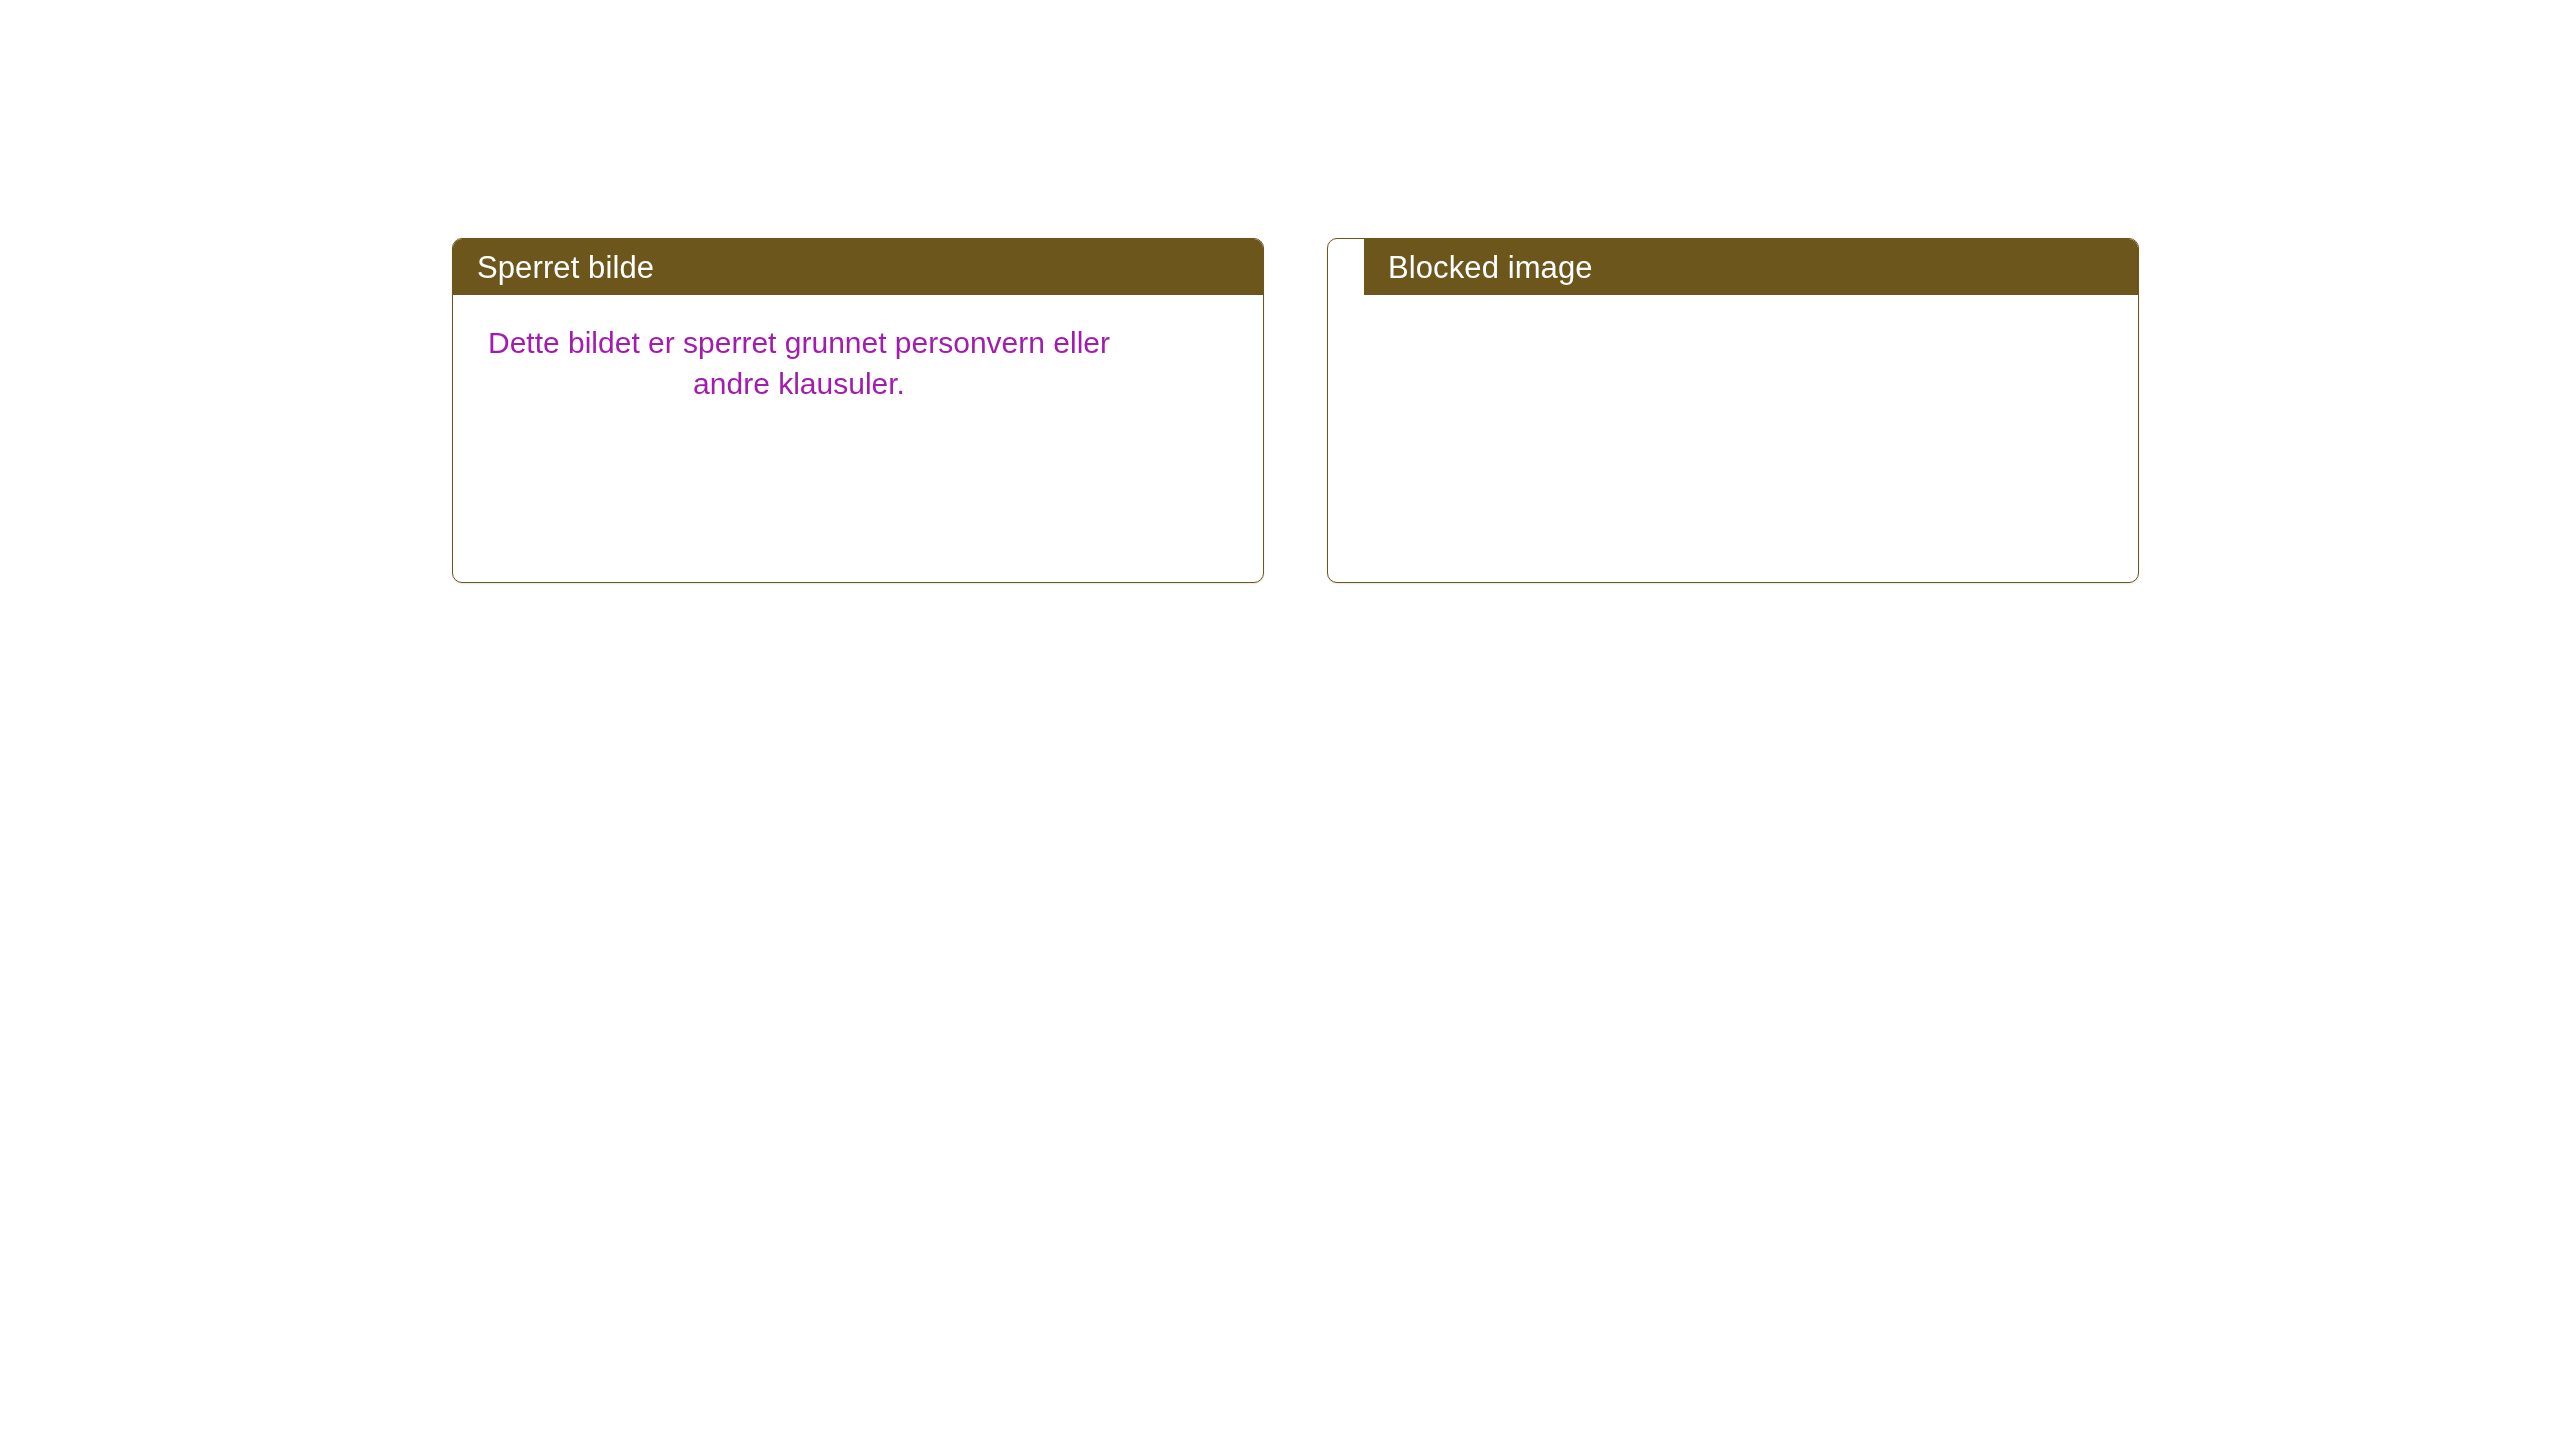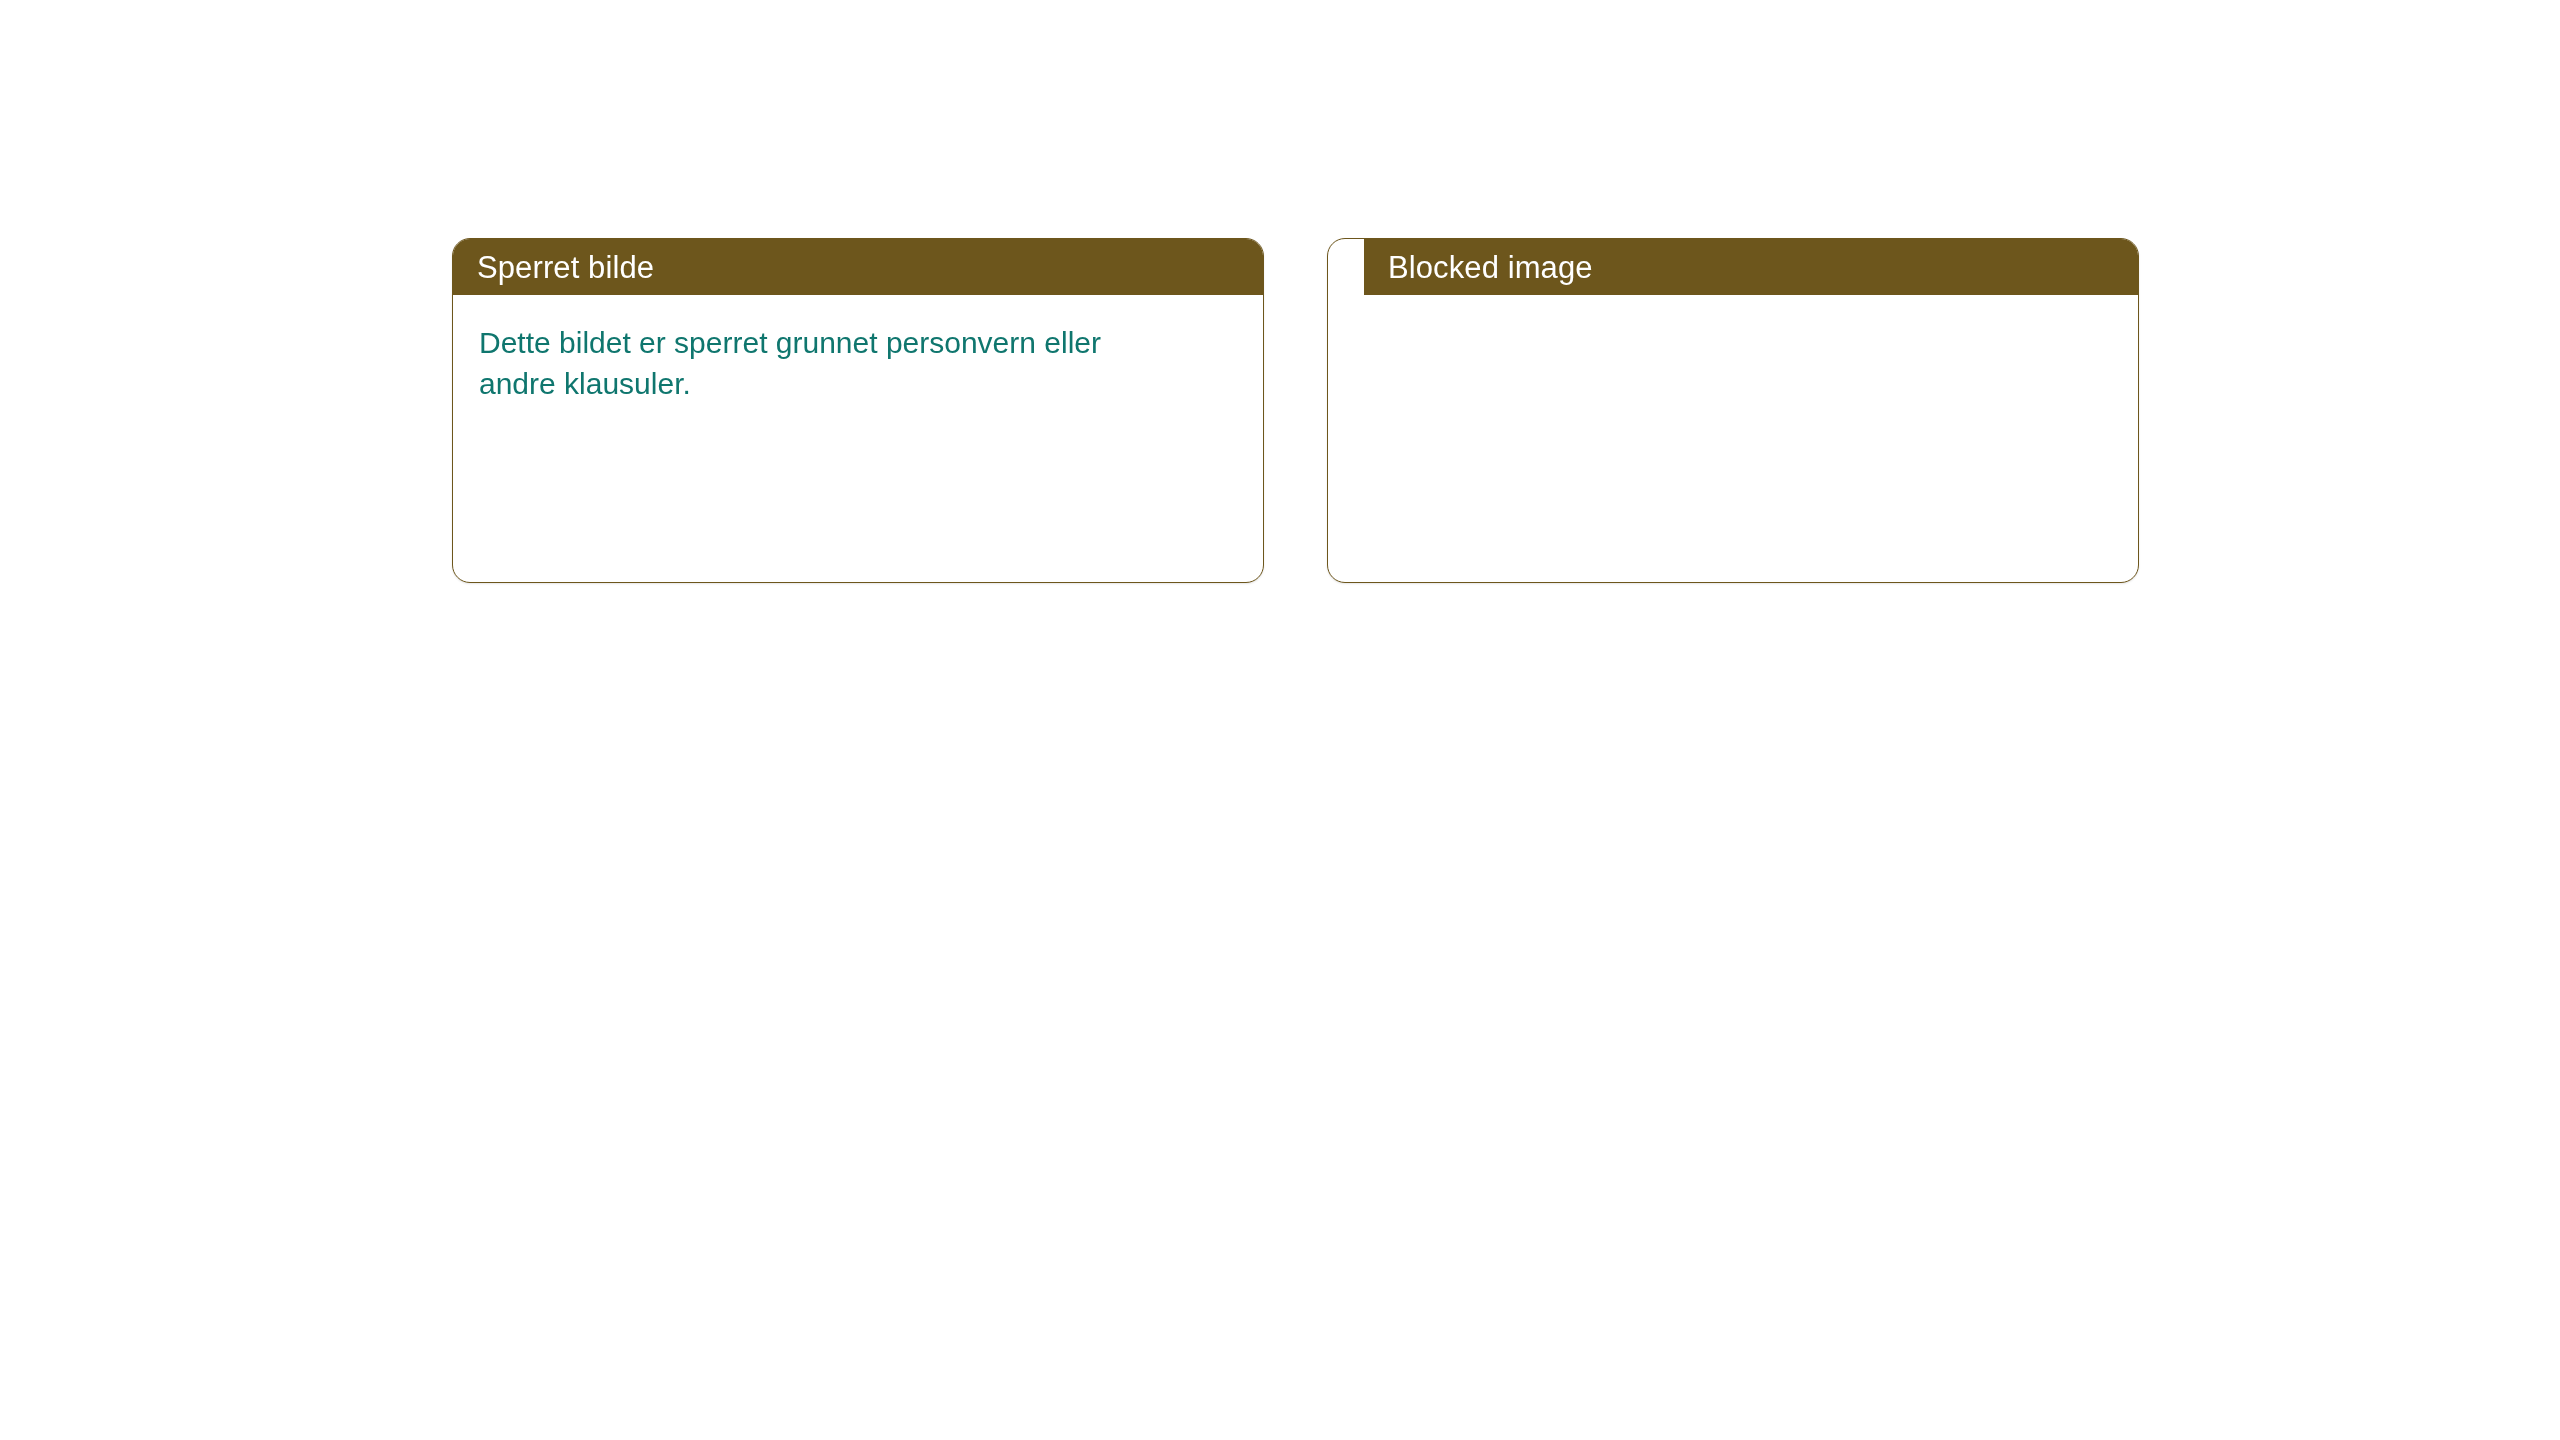--- a/index.html
+++ b/index.html
@@ -22,21 +22,21 @@
     left: 452px;
     display: flex;
     flex-direction: row;
     align-items: flex-start;
     gap: 63px;
   }
 
   .notice-card {
     background: #ffffff;
     border: 1.5px solid #6d561c;
-    border-radius: 18px;
+    border-radius: 10px;
     box-sizing: border-box;
     overflow: hidden;
     box-shadow: 0 1px 2px rgba(0,0,0,0.10);
   }
 
   .notice-card.norwegian { width: 812px; height: 345px; }
   .notice-card.english   { width: 812px; height: 345px; padding-left: 36px; }
 
   .notice-header {
     background: #6d561c;
@@ -58,24 +58,25 @@
   }
 
   .notice-body {
     padding: 28px 26px 0 26px;
     box-sizing: border-box;
   }
 
   .notice-body-text {
     font-size: 30px;
     line-height: 1.36;
-    color: #0f766e;
+    color: #a21caf;
     margin: 0;
     max-width: 640px;
     font-weight: 400;
+    text-align: center;
   }
 
   .notice-card.english .notice-body-text {
     max-width: 660px;
   }
 </style>
 </head>
 <body>
 
 <div class="notice-area">

